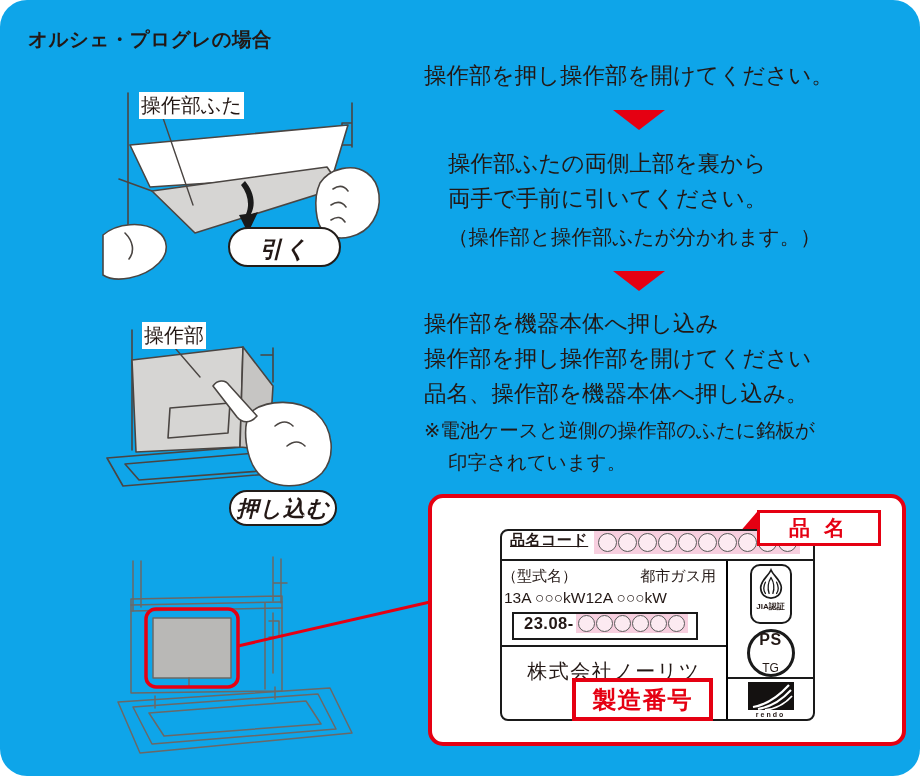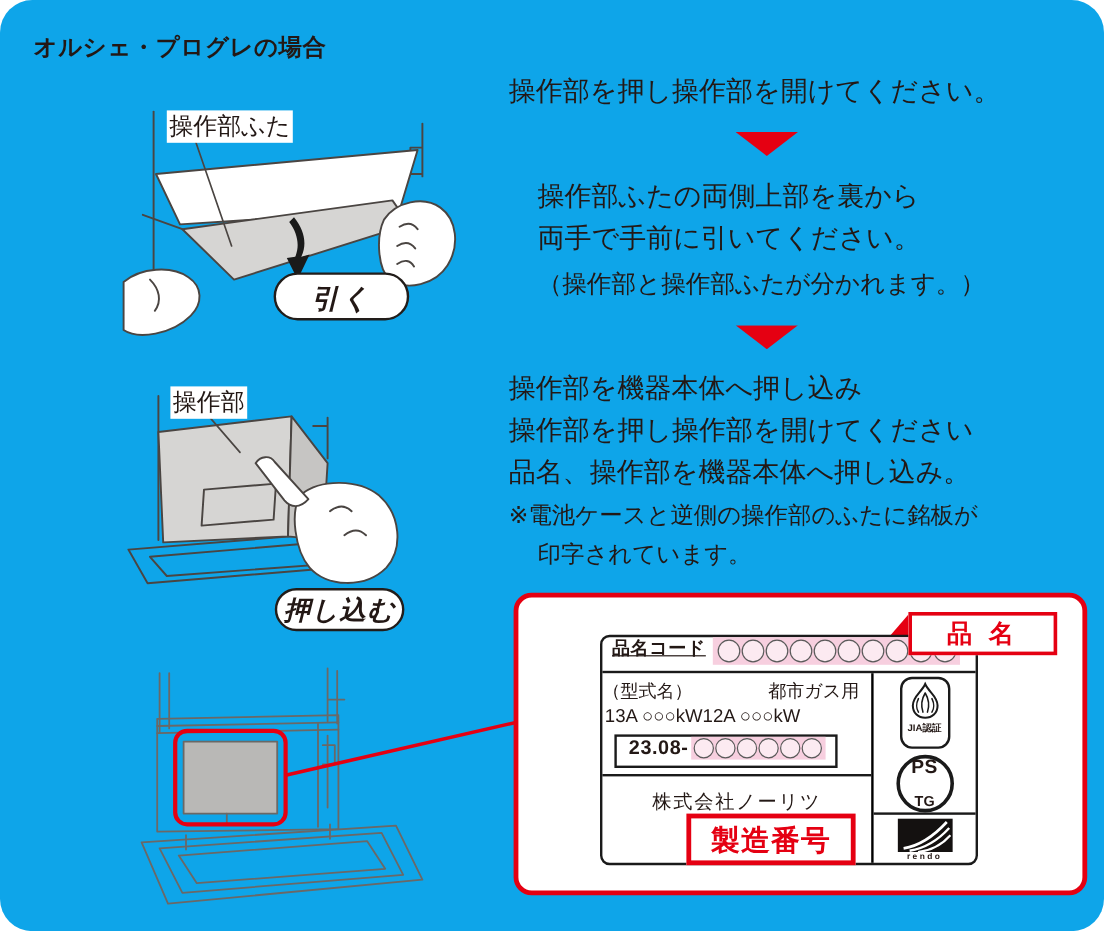--- a/index.html
+++ b/index.html
@@ -40,29 +40,29 @@
   .np-body{display:flex; flex:1;}
   .np-left{width:226px; box-sizing:border-box; border-right:2px solid #000000; position:relative;
     padding:6px 8px 0 0;}
   .np-modelrow{display:flex; justify-content:space-between; font-size:15px; padding-right:2px; white-space:nowrap;}
   .np-ratings{font-size:15.5px; margin-top:3px; display:flex; padding-left:2px; white-space:nowrap;}
   .np-serialbox{margin:5px 0 0 10px; width:186px; height:28px; border:2px solid #1a1a1a;
     box-sizing:border-box; display:flex; align-items:flex-start; padding-left:10px;}
   .np-serialprefix{font-size:16.5px; font-weight:600; letter-spacing:.5px;}
   .np-serialbox .np-strip{margin-left:2px; padding:1px 2px;}
   .np-company{position:absolute; left:0; right:0; bottom:0; height:74px; border-top:2px solid #1a1a1a;
-    text-align:center; padding-top:11px; font-size:16px; letter-spacing:1.5px; box-sizing:border-box;}
+    text-align:center; padding-top:11px; font-size:20px; letter-spacing:1.5px; box-sizing:border-box;}
   .np-right{flex:1; position:relative; display:flex; flex-direction:column; align-items:center;}
   .np-jia{margin-top:3px; width:42px; height:60px; border:2.5px solid #1a1a1a; border-radius:10px;
     box-sizing:border-box; display:flex; flex-direction:column; align-items:center; padding-top:2px;}
   .jia-text{font-size:8px; font-weight:600; margin-top:-1px; white-space:nowrap;}
   .np-ps{margin-top:5px; width:48px; height:48px; border:3px solid #1a1a1a; border-radius:50%;
     box-sizing:border-box; display:flex; flex-direction:column; align-items:center; justify-content:space-between;}
   .ps1{font-size:16px; font-weight:bold; line-height:15px; letter-spacing:.5px;}
-  .ps2{font-size:12px; font-weight:700; line-height:12px;}
+  .ps2{font-size:12px; font-weight:400; line-height:12px;}
   .np-rendo{position:absolute; bottom:0; left:0; right:0; height:42px; border-top:2px solid #1a1a1a;
     display:flex; flex-direction:column; align-items:center; padding-top:3px; box-sizing:border-box;}
   .rendo-text{font-size:7px; font-weight:bold; letter-spacing:2px; margin-top:1px;}
   .callout{position:absolute; background:#fff; border:3px solid var(--accent); color:var(--accent);
     font-weight:bold; display:flex; align-items:center; justify-content:center; white-space:nowrap;}
   .callout-name{left:325px; top:12px; width:118px; height:30px; font-size:21px; letter-spacing:4px;}
   .callout-serial{left:140px; top:180px; width:133px; height:35px; font-size:24px; letter-spacing:1px; border-width:4px;}
 </style>
 </head>
 <body>

